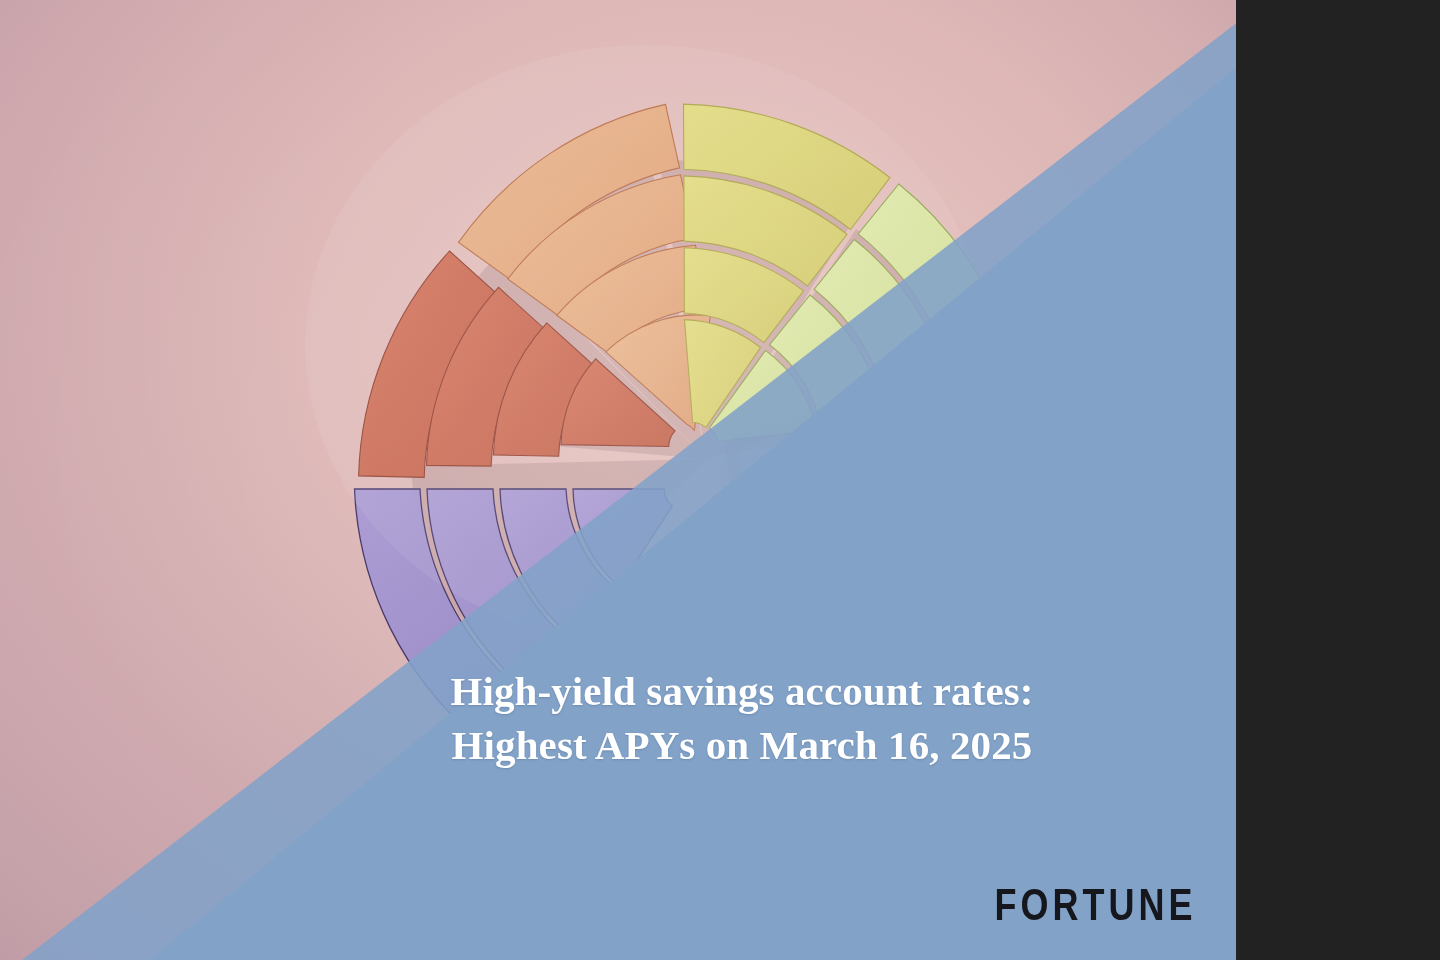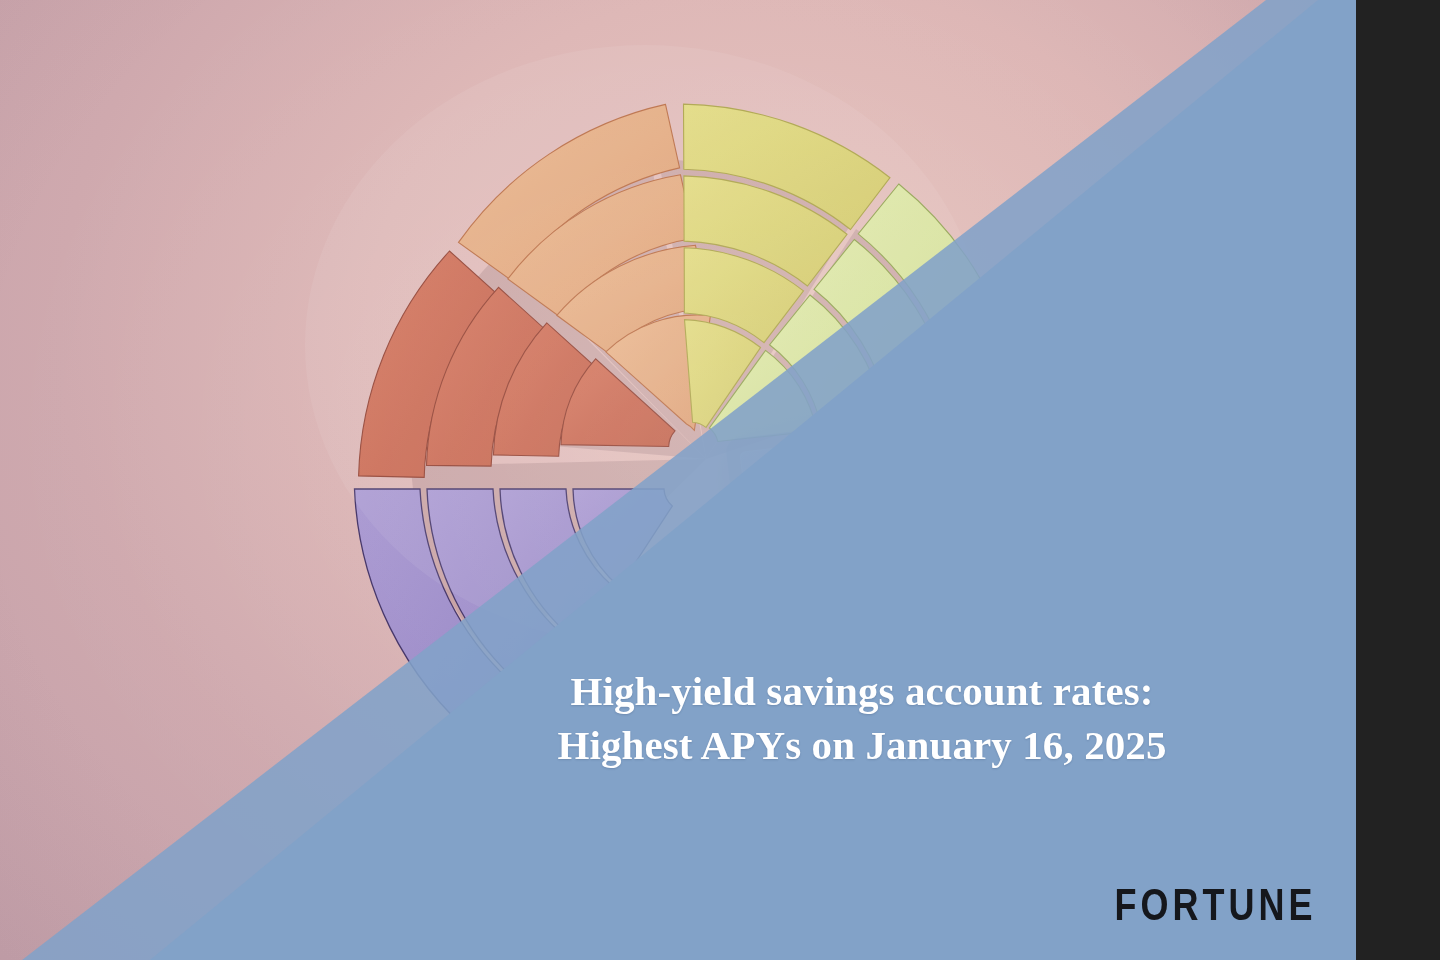--- a/index.html
+++ b/index.html
@@ -1,21 +1,21 @@
 <!DOCTYPE html>
 <html><head>
 <meta charset="utf-8">
 <title>Fortune article hero image</title>
 <style>
   html,body{margin:0;padding:0;background:#222;}
   *{box-sizing:border-box;}
 
   #stage{
     position:relative;
-    width:1356px;
+    width:1236px;
     height:960px;
     overflow:hidden;
     font-family:"Liberation Serif", serif;
     background:#a16207;
   }
 
   
   .bg-base{
     position:absolute; inset:0;
     background:
@@ -236,18 +236,18 @@
       <div class="key">C</div>
       <div class="key">AC</div>
     </div>
   </div>
 
   <div id="blue-overlay"></div>
   <div id="blue-overlay-solid"></div>
 
   <div id="headline">
     <span class="ln">High-yield savings account rates:</span>
-    <span class="ln">Highest APYs on January 16, 2025</span>
+    <span class="ln">Highest APYs on March 16, 2025</span>
   </div>
 
   <div id="logo">FORTUNE</div>
 
 </div>
 
 </body></html>

